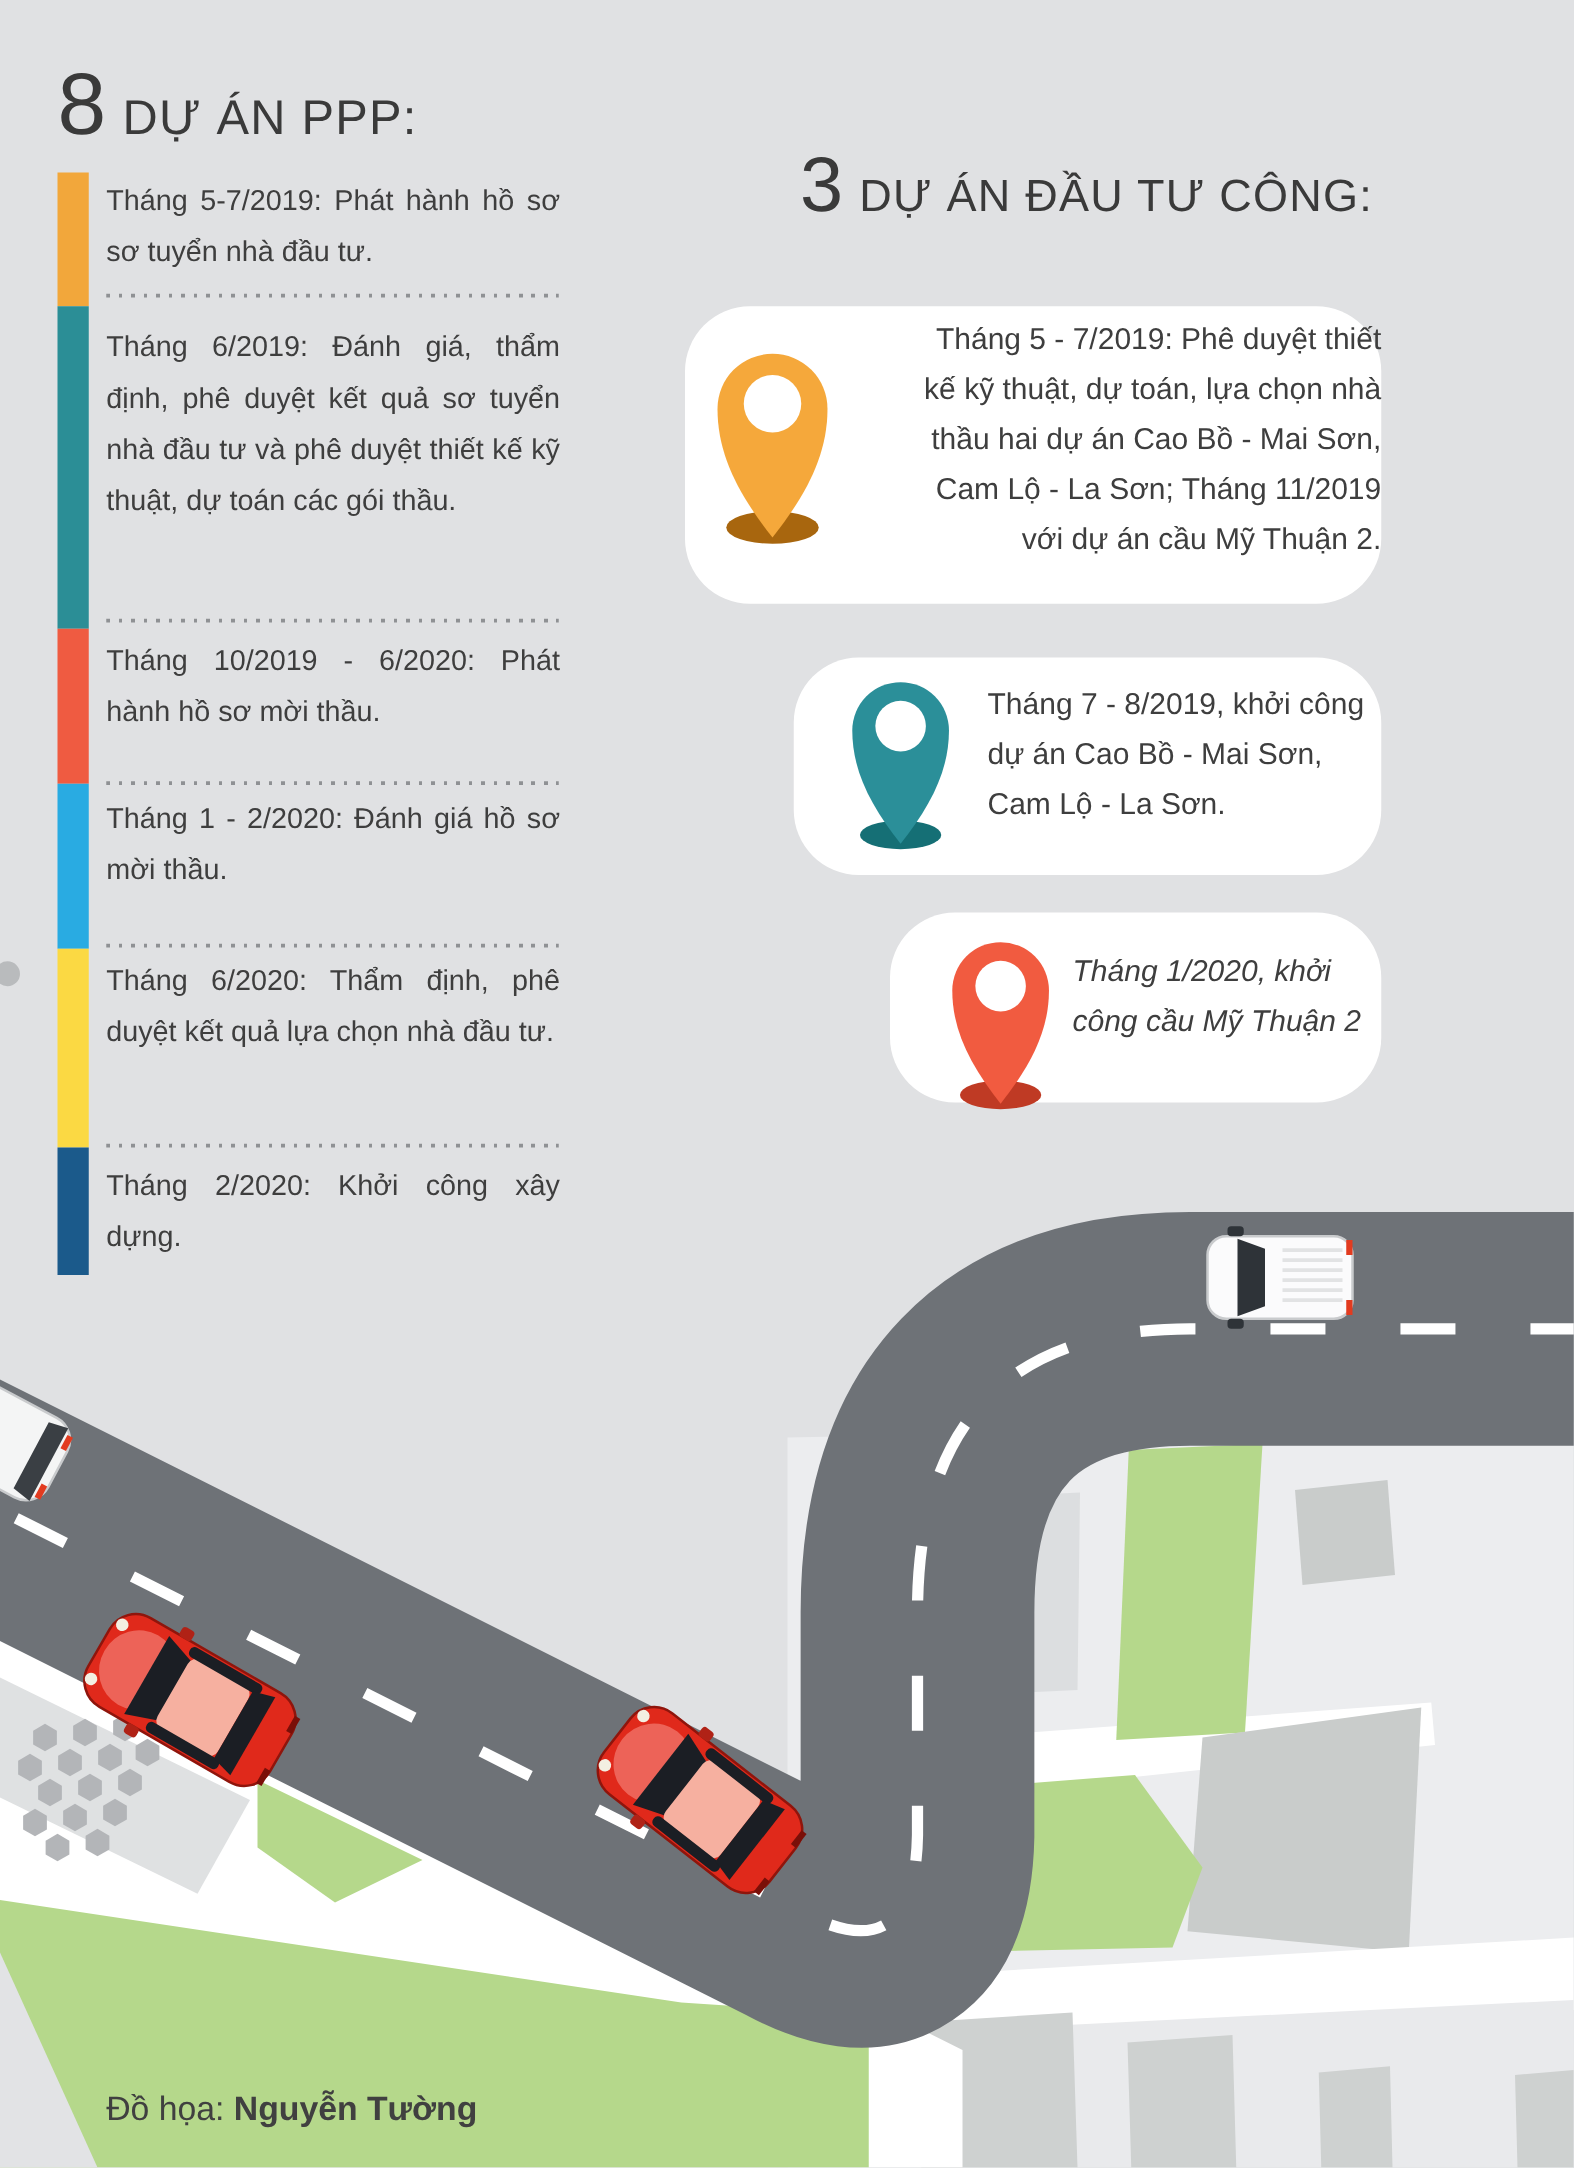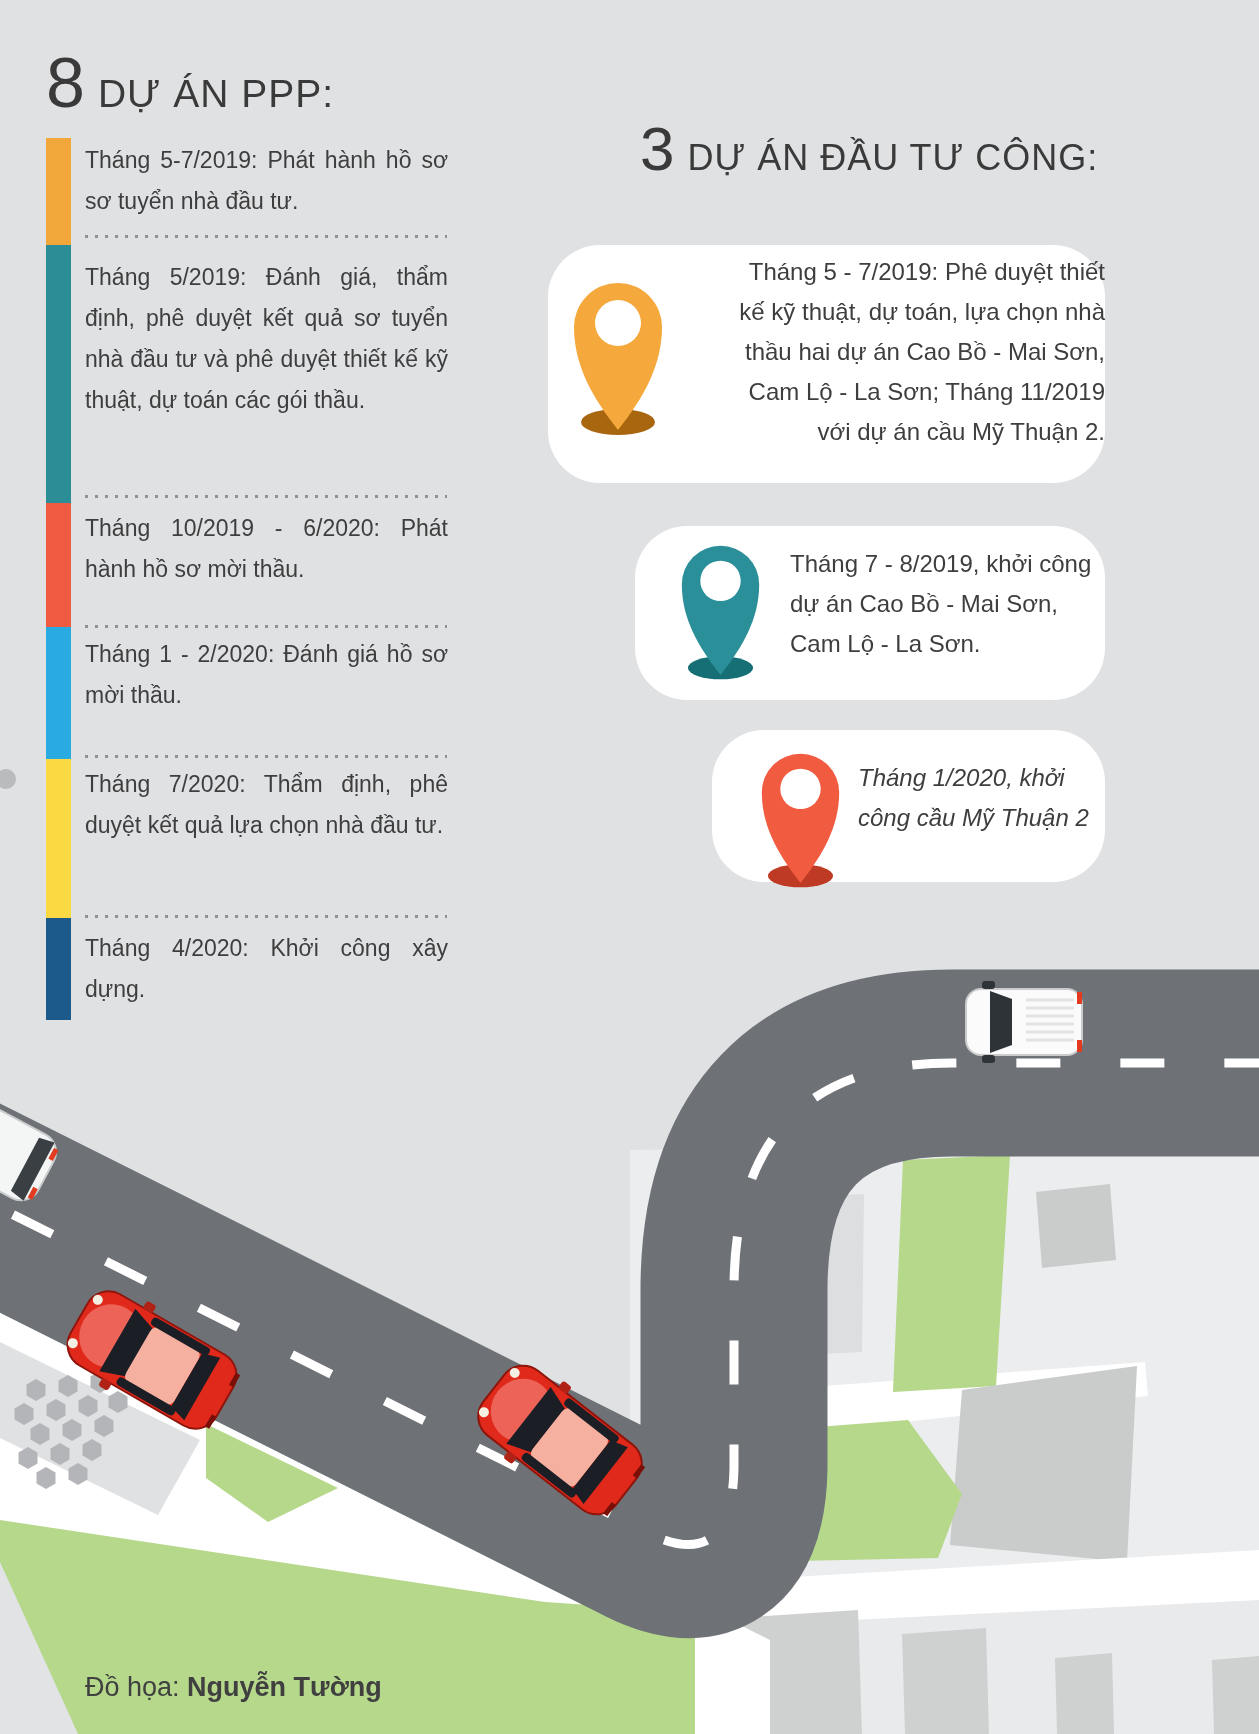--- a/index.html
+++ b/index.html
@@ -133,25 +133,25 @@
 </div>
 
 <div class="bar-seg" style="top: 138px; height: 107px; background-color: rgb(242, 167, 59);"></div>
 <div class="bar-seg" style="top: 245px; height: 258px; background-color: rgb(43, 142, 150);"></div>
 <div class="bar-seg" style="top: 503px; height: 124px; background-color: rgb(239, 91, 65);"></div>
 <div class="bar-seg" style="top: 627px; height: 132px; background-color: rgb(41, 171, 226);"></div>
 <div class="bar-seg" style="top: 759px; height: 159px; background-color: rgb(251, 217, 67);"></div>
 <div class="bar-seg" style="top: 918px; height: 102px; background-color: rgb(27, 90, 139);"></div>
 
 <div class="tl-item" style="top:140px;">Tháng 5-7/2019: Phát hành hồ sơ sơ tuyển nhà đầu tư.</div>
-<div class="tl-item" style="top:257px;">Tháng 5/2019: Đánh giá, thẩm định, phê duyệt kết quả sơ tuyển nhà đầu tư và phê duyệt thiết kế kỹ thuật, dự toán các gói thầu.</div>
+<div class="tl-item" style="top:257px;">Tháng 6/2019: Đánh giá, thẩm định, phê duyệt kết quả sơ tuyển nhà đầu tư và phê duyệt thiết kế kỹ thuật, dự toán các gói thầu.</div>
 <div class="tl-item" style="top:508px;">Tháng 10/2019 - 6/2020: Phát hành hồ sơ mời thầu.</div>
 <div class="tl-item" style="top:634px;">Tháng 1 - 2/2020: Đánh giá hồ sơ mời thầu.</div>
-<div class="tl-item" style="top:764px;">Tháng 7/2020: Thẩm định, phê duyệt kết quả lựa chọn nhà đầu tư.</div>
-<div class="tl-item" style="top:928px;">Tháng 4/2020: Khởi công xây dựng.</div>
+<div class="tl-item" style="top:764px;">Tháng 6/2020: Thẩm định, phê duyệt kết quả lựa chọn nhà đầu tư.</div>
+<div class="tl-item" style="top:928px;">Tháng 2/2020: Khởi công xây dựng.</div>
 
 <div class="sep" style="top:234px;"></div>
 <div class="sep" style="top:494px;"></div>
 <div class="sep" style="top:624px;"></div>
 <div class="sep" style="top:754px;"></div>
 <div class="sep" style="top:914px;"></div>
 
 <div class="abs heading" style="left:640px;top:118px;">
   <span class="num" style="font-size:62px;">3</span>
   <span class="cap" style="font-size:36px;">DỰ ÁN ĐẦU TƯ CÔNG:</span>

